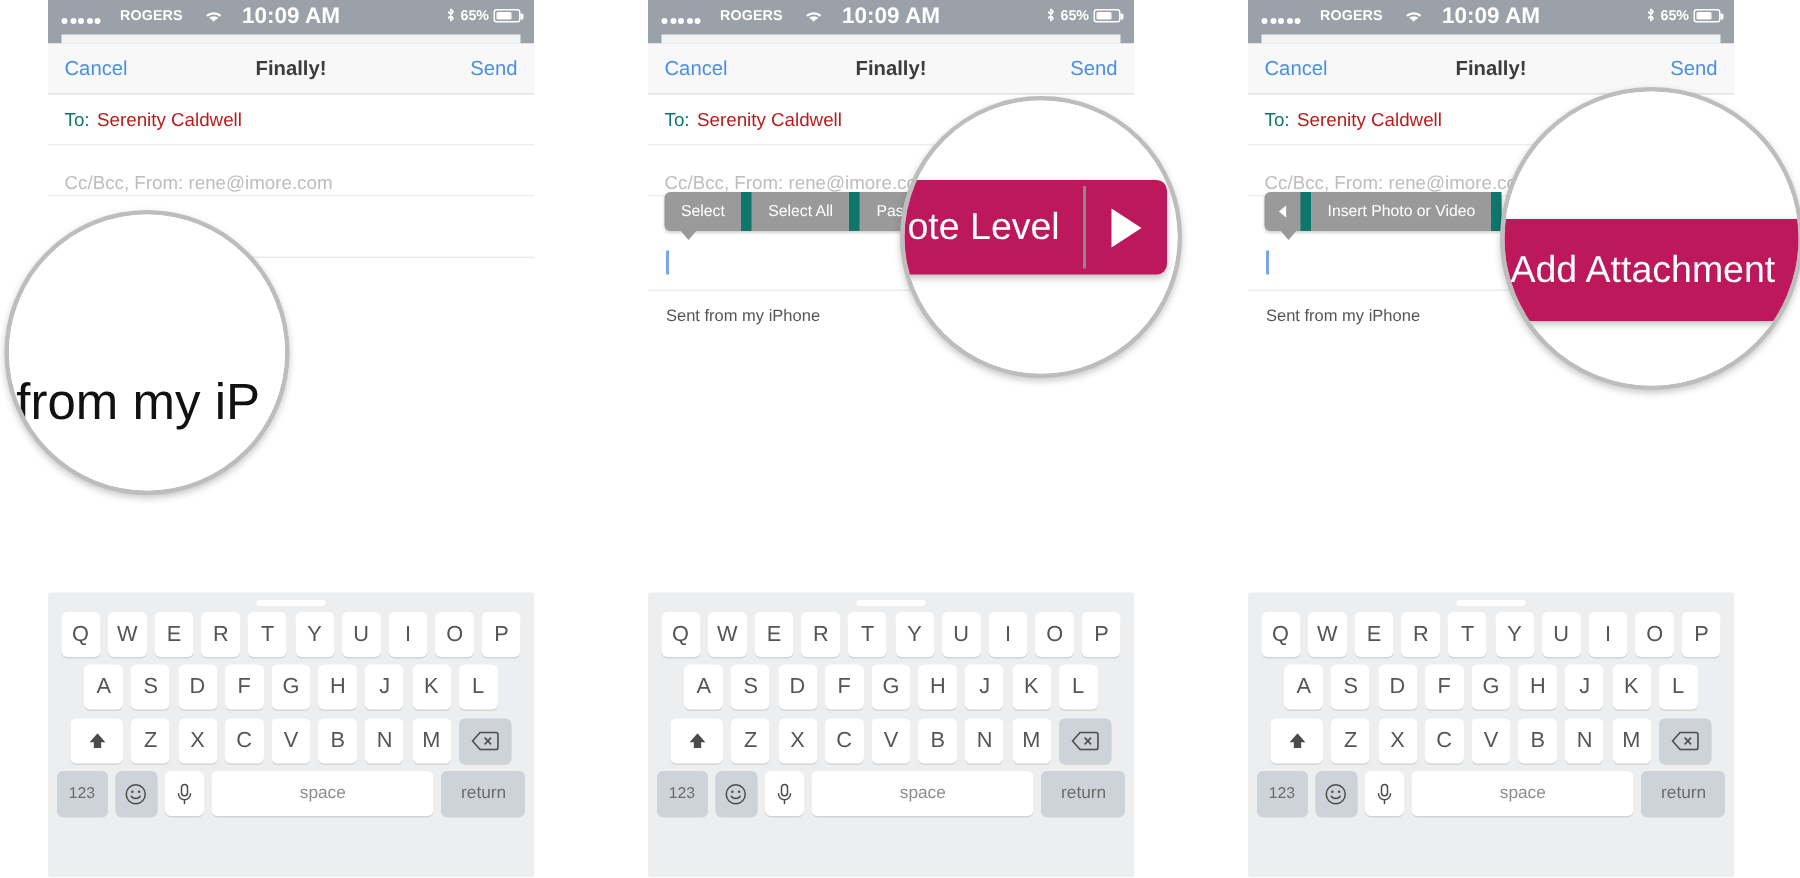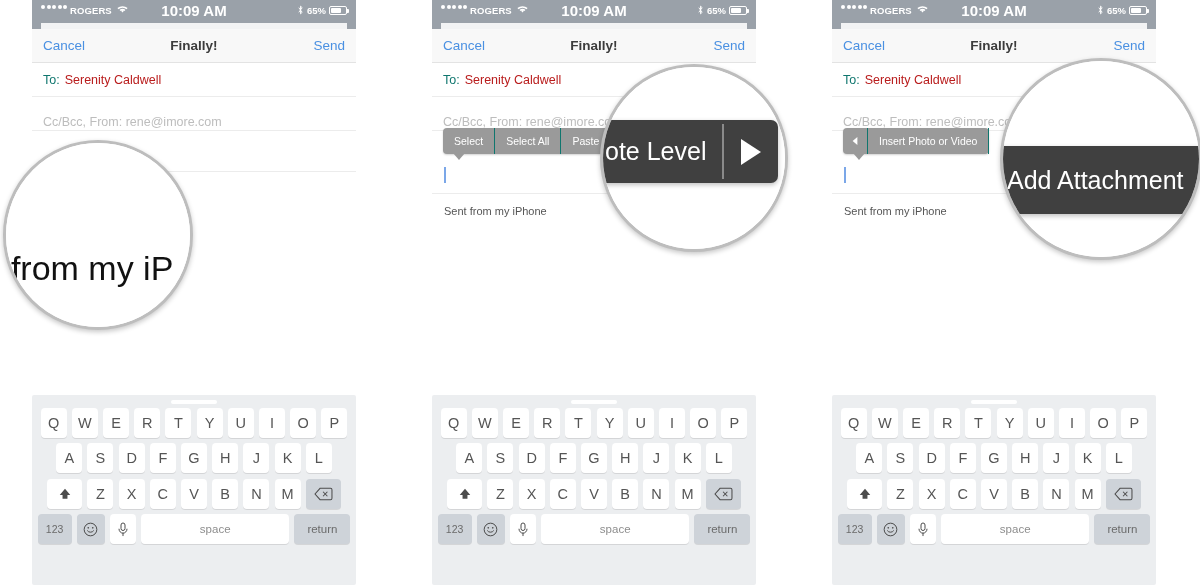--- a/index.html
+++ b/index.html
@@ -21,21 +21,21 @@
   .phone {
     position: absolute; left: 32px; top: 0; width: 324px; height: 300px;
     background: #ffffff; overflow: visible;
   }
   
   .statusbar {
     position: relative; height: 20px; background: #9aa1a9; color: #ffffff;
     display: flex; align-items: center; padding: 0 9px;
     font-size: 9.5px; font-weight: bold;
   }
-  .sb-left { display:flex; align-items:flex-start; gap:3px; flex:0 0 auto; }
+  .sb-left { display:flex; align-items:flex-end; gap:13px; flex:0 0 auto; }
   .dots { display:flex; gap:1.5px; }
   .dot { width:4px; height:4px; border-radius:50%; background:#fff; display:block; }
   .carrier { letter-spacing:0.1px; font-size:9.5px; }
   .wifi { width:11px; height:9px; position:relative; display:inline-block; margin-left:2px;}
   .sb-center { position:absolute; left:0; right:0; text-align:center; font-size:15px; }
   .sb-right { margin-left:auto; display:flex; align-items:center; gap:3px; position:relative; z-index:2;}
   .bt { width:7px; height:10px; }
   .pct { font-size:9.5px; }
   .batt { width:18px; height:9px; border:1.2px solid #fff; border-radius:2px; position:relative; }
   .batt::after{ content:''; position:absolute; right:-3.2px; top:2px; width:2px; height:4px; background:#fff; border-radius:0 1px 1px 0;}
@@ -71,21 +71,21 @@
 
   
   .editmenu {
     position:absolute; left:11px; top:-3px; height:26px;
     display:flex; align-items:stretch; border-radius:4px; overflow:visible;
     background:#9a9a9a; color:#fff; font-size:10.5px;
     box-shadow: 0 1px 2px rgba(0,0,0,.18);
   }
   .editmenu .em-item {
     display:flex; align-items:center; justify-content:center;
-    padding:0 11px; border-right:1px solid #0f766e; white-space:nowrap;
+    padding:0 11px; border-right:7px solid #0f766e; white-space:nowrap;
   }
   .editmenu .em-item:last-child { border-right:none; }
   .editmenu .em-arrow { padding:0 8px; }
   .em-tail {
     position:absolute; left:10px; bottom:-6px; width:0; height:0;
     border-left:6px solid transparent; border-right:6px solid transparent;
     border-top:7px solid #9a9a9a;
   }
   .menuwrap { position:absolute; left:0; right:0; top:0; height:30px; }
 
@@ -100,21 +100,21 @@
   .mag-clip { position:absolute; inset:3px; border-radius:50%; overflow:hidden; background:#fff; }
 
   
   .mag-text {
     position:absolute; white-space:nowrap; color:#111;
     font-size:34px;
   }
 
   
   .darkpop {
-    position:absolute; background:#404040; color:#ffffff;
+    position:absolute; background:#be185d; color:#ffffff;
     border-radius:7px; display:flex; align-items:stretch;
     box-shadow:0 2px 5px rgba(0,0,0,.25);
   }
   .darkpop .dp-label {
     display:flex; align-items:center; padding:0 16px;
     font-size:25px; white-space:nowrap;
   }
   .darkpop .dp-sep { width:1.5px; background:#8a8a8a; margin:4px 0; }
   .darkpop .dp-arrow { display:flex; align-items:center; justify-content:center; width:54px; }
   .tri-right { width:0; height:0; border-top:13px solid transparent; border-bottom:13px solid transparent; border-left:20px solid #fff; }

